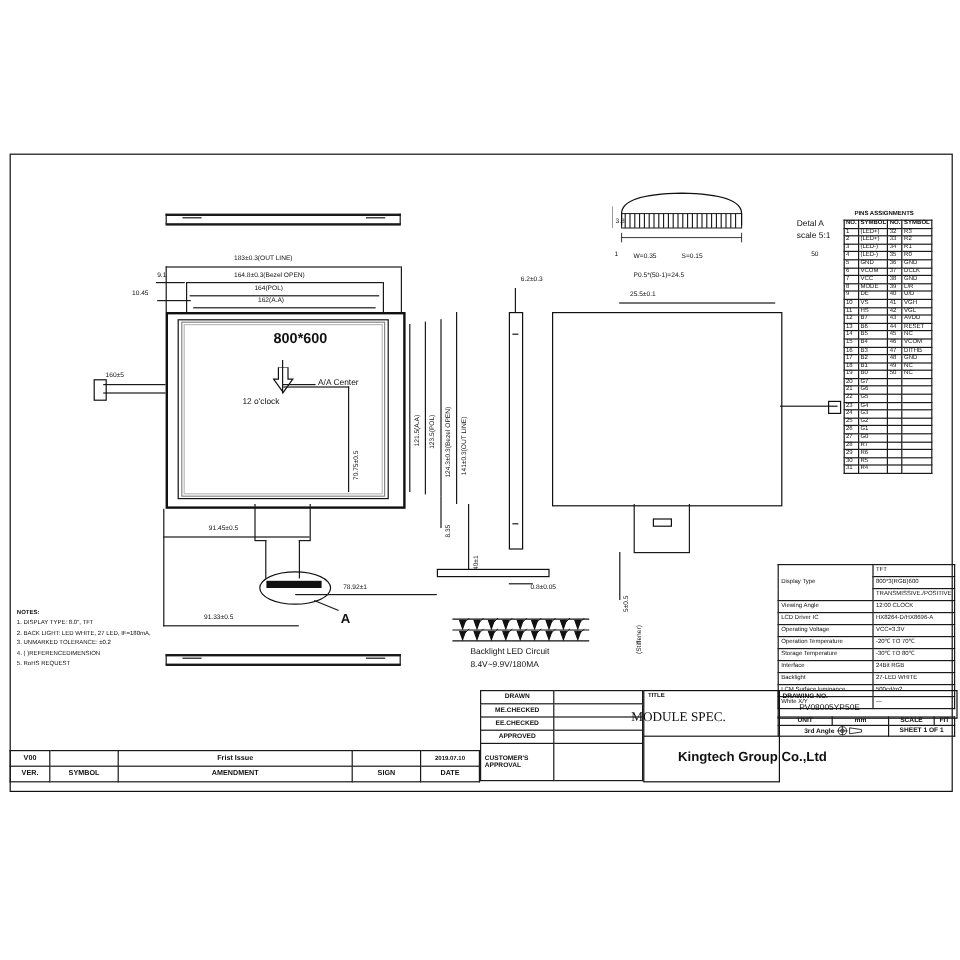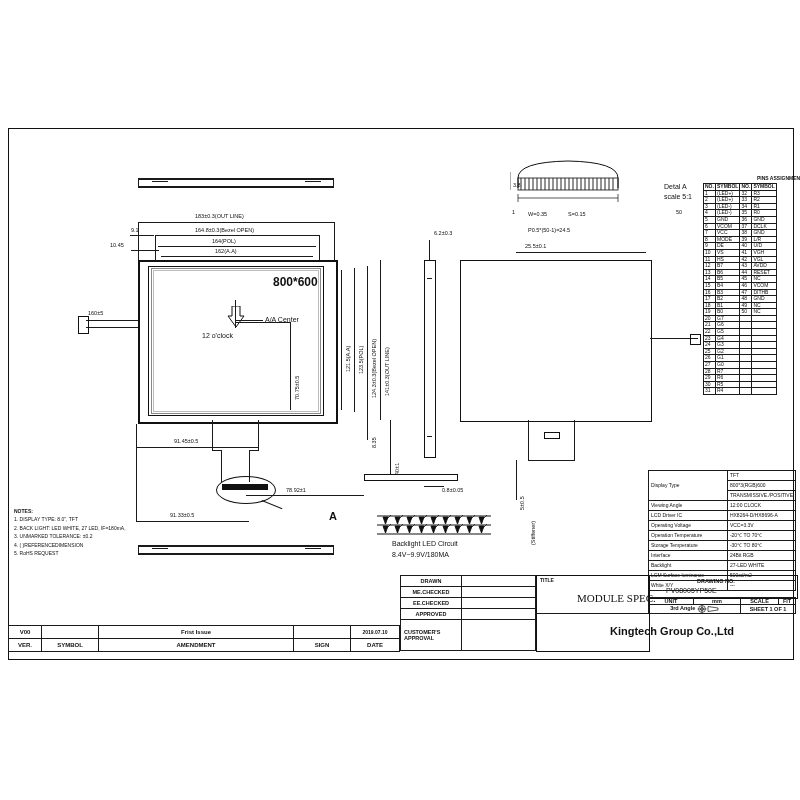--- a/index.html
+++ b/index.html
@@ -8,21 +8,21 @@
   .abs{position:absolute;}
   .ln{position:absolute;background:#1a1a1a;}
   .h{height:1px;}
   .v{width:1px;}
   .h2{height:2px;}
   .txt{position:absolute;font-size:6px;line-height:1.15;white-space:nowrap;color:#111;}
   .t7{font-size:7px;}
   .t5{font-size:5px;}
   .t55{font-size:5.5px;}
   .vert{transform-origin:0 0;transform:rotate(-90deg);}
-  .bold{font-weight:bold;margin-left:45px;}
+  .bold{font-weight:bold;}
   .serif{font-family:"Liberation Serif",serif;}
   table{border-collapse:collapse;}
   .pins{position:absolute;font-size:5px;font-family:"Liberation Sans",sans-serif;}
   .pins td{border:0.6px solid #1a1a1a;height:5.6px;line-height:5.6px;padding:0 1px;}
   .pins td.n{width:9px;text-align:left;}
   .pins td.s{width:21px;text-align:left;}
   .spec{position:absolute;font-size:5px;}
   .spec td{border:0.7px solid #1a1a1a;padding:0 2px;height:9px;line-height:9px;}
   .tb{position:absolute;font-size:6px;}
   .tb td{border:0.8px solid #1a1a1a;padding:0 2px;}
@@ -525,21 +525,21 @@
         </tr>
         <tr>
           <td style="text-align:left;font-weight:bold;font-size:5.5px;height:30px;padding-left:3px;">CUSTOMER'S<br>APPROVAL</td>
           <td></td>
         </tr>
       </tbody>
   </table>
 
   <div class="abs" style="left:536px;top:575px;width:112px;height:75px;border:0.8px solid #111;"></div>
   <div class="txt t5" style="left:540px;top:578px;font-weight:bold;">TITLE</div>
-  <div class="txt serif" style="left:577px;top:592px;font-size:11px;">MODULE  SPEC.</div>
+  <div class="txt serif" style="left:526px;top:592px;font-size:11px;">MODULE  SPEC.</div>
   <div class="ln h" style="left:536px;top:613px;width:112px;"></div>
   <div class="txt bold" style="left:551px;top:625px;font-size:11px;padding-left:14px;">Kingtech Group Co.,Ltd</div>
 
   <div class="abs" style="left:648px;top:575px;width:148px;height:22px;border:0.8px solid #111;"></div>
   <div class="txt t55 bold" style="left:652px;top:578px;">DRAWING NO.</div>
   <div class="txt t7" style="left:666px;top:587px;">PV08005YP50E</div>
 
   <table class="tb" style="left:648px;top:597px;width:148px;text-align:center;font-size:5.5px;">
     <tbody>
       <tr>

